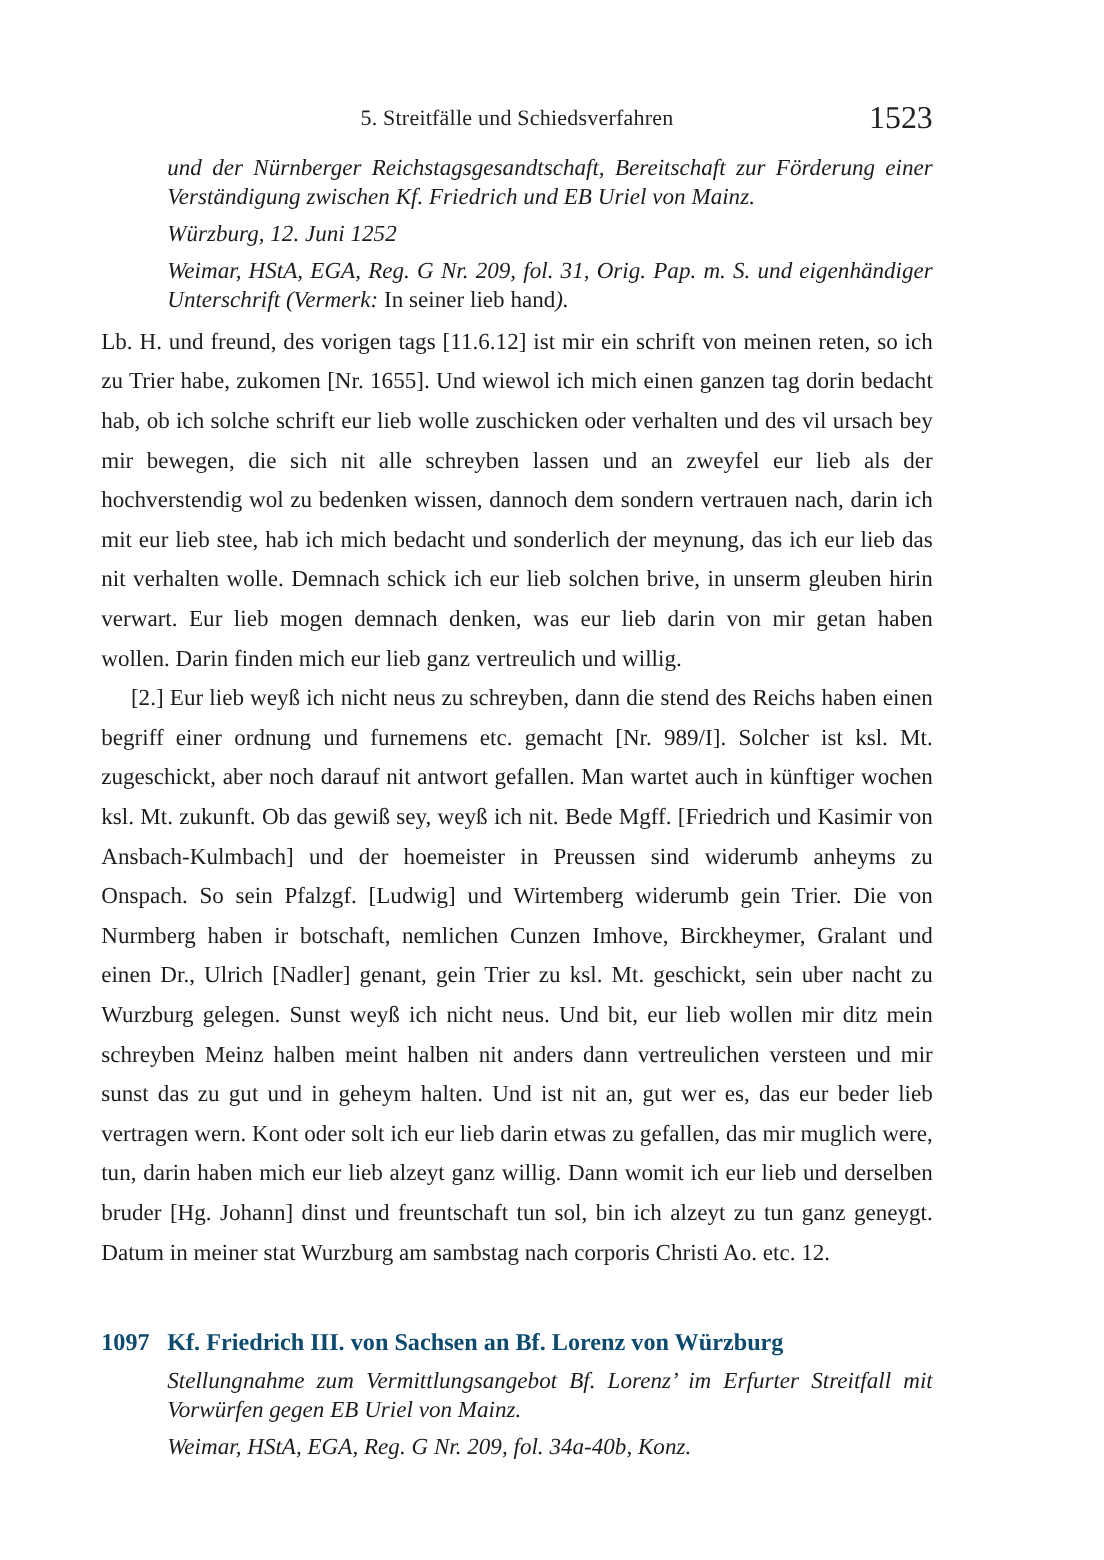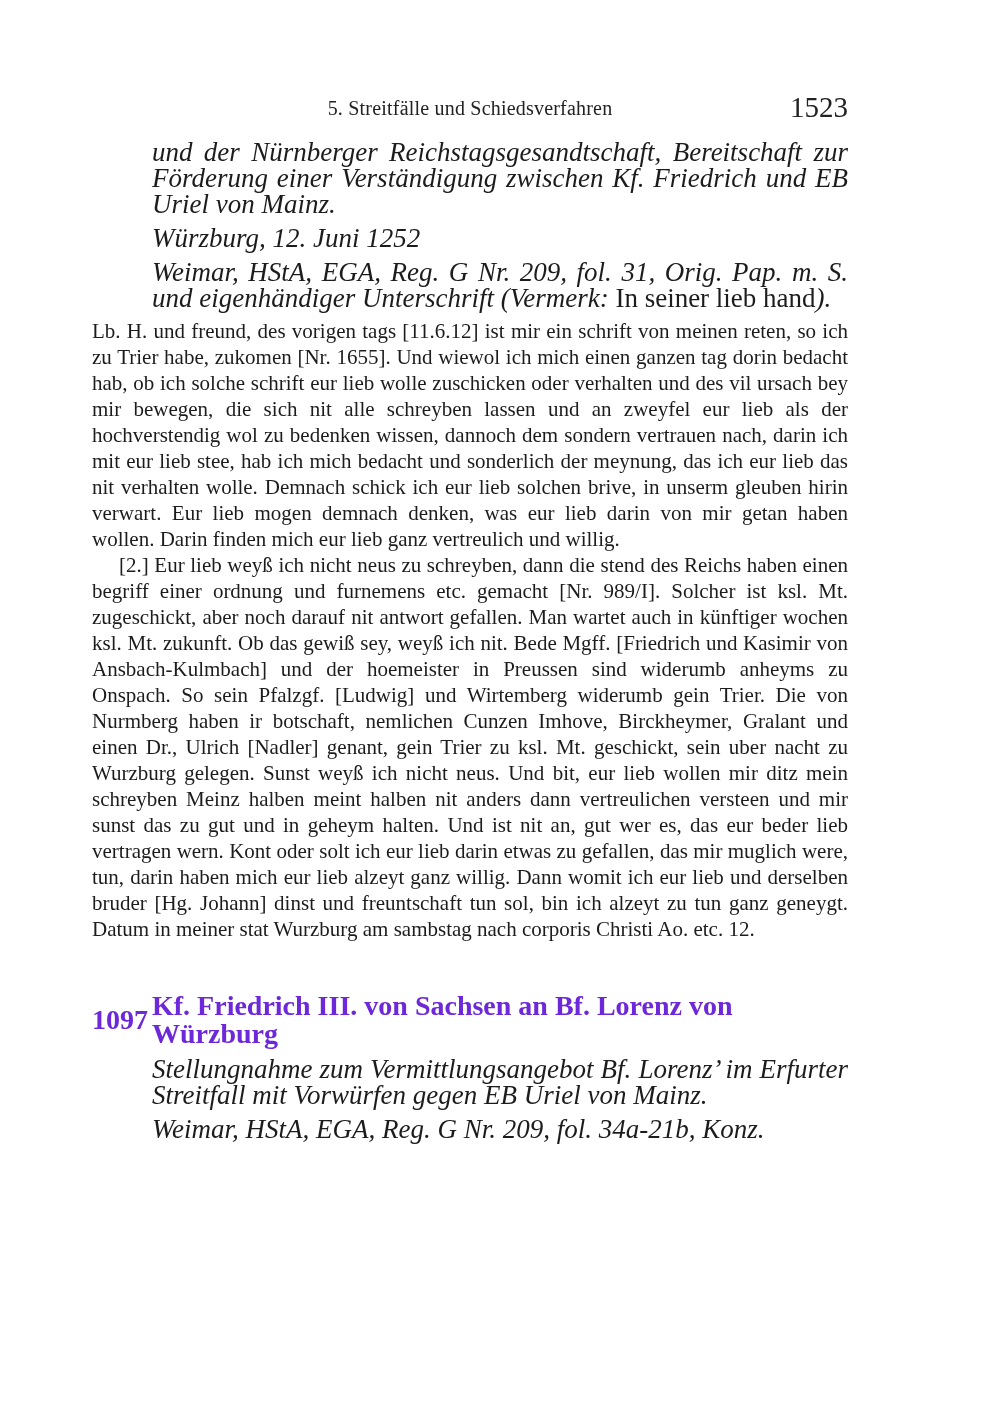--- a/index.html
+++ b/index.html
@@ -44,50 +44,49 @@
     right: 0;
     top: -2px;
     font-size: 29px;
     line-height: 28px;
     color: #222;
   }
   
   .reg-block {
     margin: 0 0 0 60px;
     font-style: italic;
-    font-size: 27px;
+    font-size: 21px;
     line-height: 26px;
     text-align: justify;
     color: #1c1c1c;
   }
   .reg-summary { margin-top: 0; }
   .reg-date    { margin-top: 8px; }
   .reg-archive { margin-top: 8px; }
   
   .letter-body {
     margin-top: 7px;
     font-size: 21px;
-    line-height: 26px;
+    line-height: 36px;
     text-align: justify;
     color: #1c1c1c;
   }
   .para { margin: 0; }
   .para.indent-first { text-indent: 27px; }
   .run-it { }
   .run-rm { font-style: normal; font-family: Liberation Serif, serif; }
   
   .entry-1097 { margin-top: 50px; }
   .entry-heading {
     display: flex;
     margin: 0 0 8px 0;
-    font-size: 28px;
+    font-size: 22px;
     line-height: 28px;
     font-weight: bold;
-    color: #6d28d9;
-    align-items: center;
+    color: #0c4a6e;
   }
   .entry-number { flex: 0 0 60px; }
   .entry-title  { flex: 1 1 auto; }
 </style>
 </head>
 <body>
 
 <div class="page">
   <div class="content">
 
@@ -105,17 +104,17 @@
         <p class="para indent-first"><span class="run-it">[2.]</span><span class="run-rm"> Eur lieb weyß ich nicht neus zu schreyben, dann die stend des Reichs haben einen begriff einer ordnung und furnemens etc. gemacht </span><span class="run-it">[Nr. 989/I]</span><span class="run-rm">. Solcher ist ksl. Mt. zugeschickt, aber noch darauf nit antwort gefallen. Man wartet auch in künftiger wochen ksl. Mt. zukunft. Ob das gewiß sey, weyß ich nit. Bede Mgff. </span><span class="run-it">[Friedrich und Kasimir von Ansbach-Kulmbach]</span><span class="run-rm"> und der hoemeister in Preussen sind widerumb anheyms zu Onspach. So sein Pfalzgf. </span><span class="run-it">[Ludwig]</span><span class="run-rm"> und Wirtemberg widerumb gein Trier. Die von Nurmberg haben ir botschaft, nemlichen Cunzen Imhove, Birckheymer, Gralant und einen Dr., Ulrich </span><span class="run-it">[Nadler]</span><span class="run-rm"> genant, gein Trier zu ksl. Mt. geschickt, sein uber nacht zu Wurzburg gelegen. Sunst weyß ich nicht neus. Und bit, eur lieb wollen mir ditz mein schreyben Meinz halben meint halben nit anders dann vertreulichen versteen und mir sunst das zu gut und in geheym halten. Und ist nit an, gut wer es, das eur beder lieb vertragen wern. Kont oder solt ich eur lieb darin etwas zu gefallen, das mir muglich were, tun, darin haben mich eur lieb alzeyt ganz willig. Dann womit ich eur lieb und derselben bruder </span><span class="run-it">[Hg. Johann]</span><span class="run-rm"> dinst und freuntschaft tun sol, bin ich alzeyt zu tun ganz geneygt. Datum in meiner stat Wurzburg am sambstag nach corporis Christi Ao. etc. 12.</span></p>
       </div>
     </section>
 
     <section class="entry entry-1097">
       <h2 class="entry-heading">
         <span class="entry-number">1097</span>
         <span class="entry-title">Kf. Friedrich III. von Sachsen an Bf. Lorenz von Würzburg</span>
       </h2>
       <p class="reg-block reg-summary">Stellungnahme zum Vermittlungsangebot Bf. Lorenz’ im Erfurter Streitfall mit Vorwürfen gegen EB Uriel von Mainz.</p>
-      <p class="reg-block reg-archive">Weimar, HStA, EGA, Reg. G Nr. 209, fol. 34a-21b, Konz.</p>
+      <p class="reg-block reg-archive">Weimar, HStA, EGA, Reg. G Nr. 209, fol. 34a-40b, Konz.</p>
     </section>
 
   </div>
 </div>
 
 </body></html>

